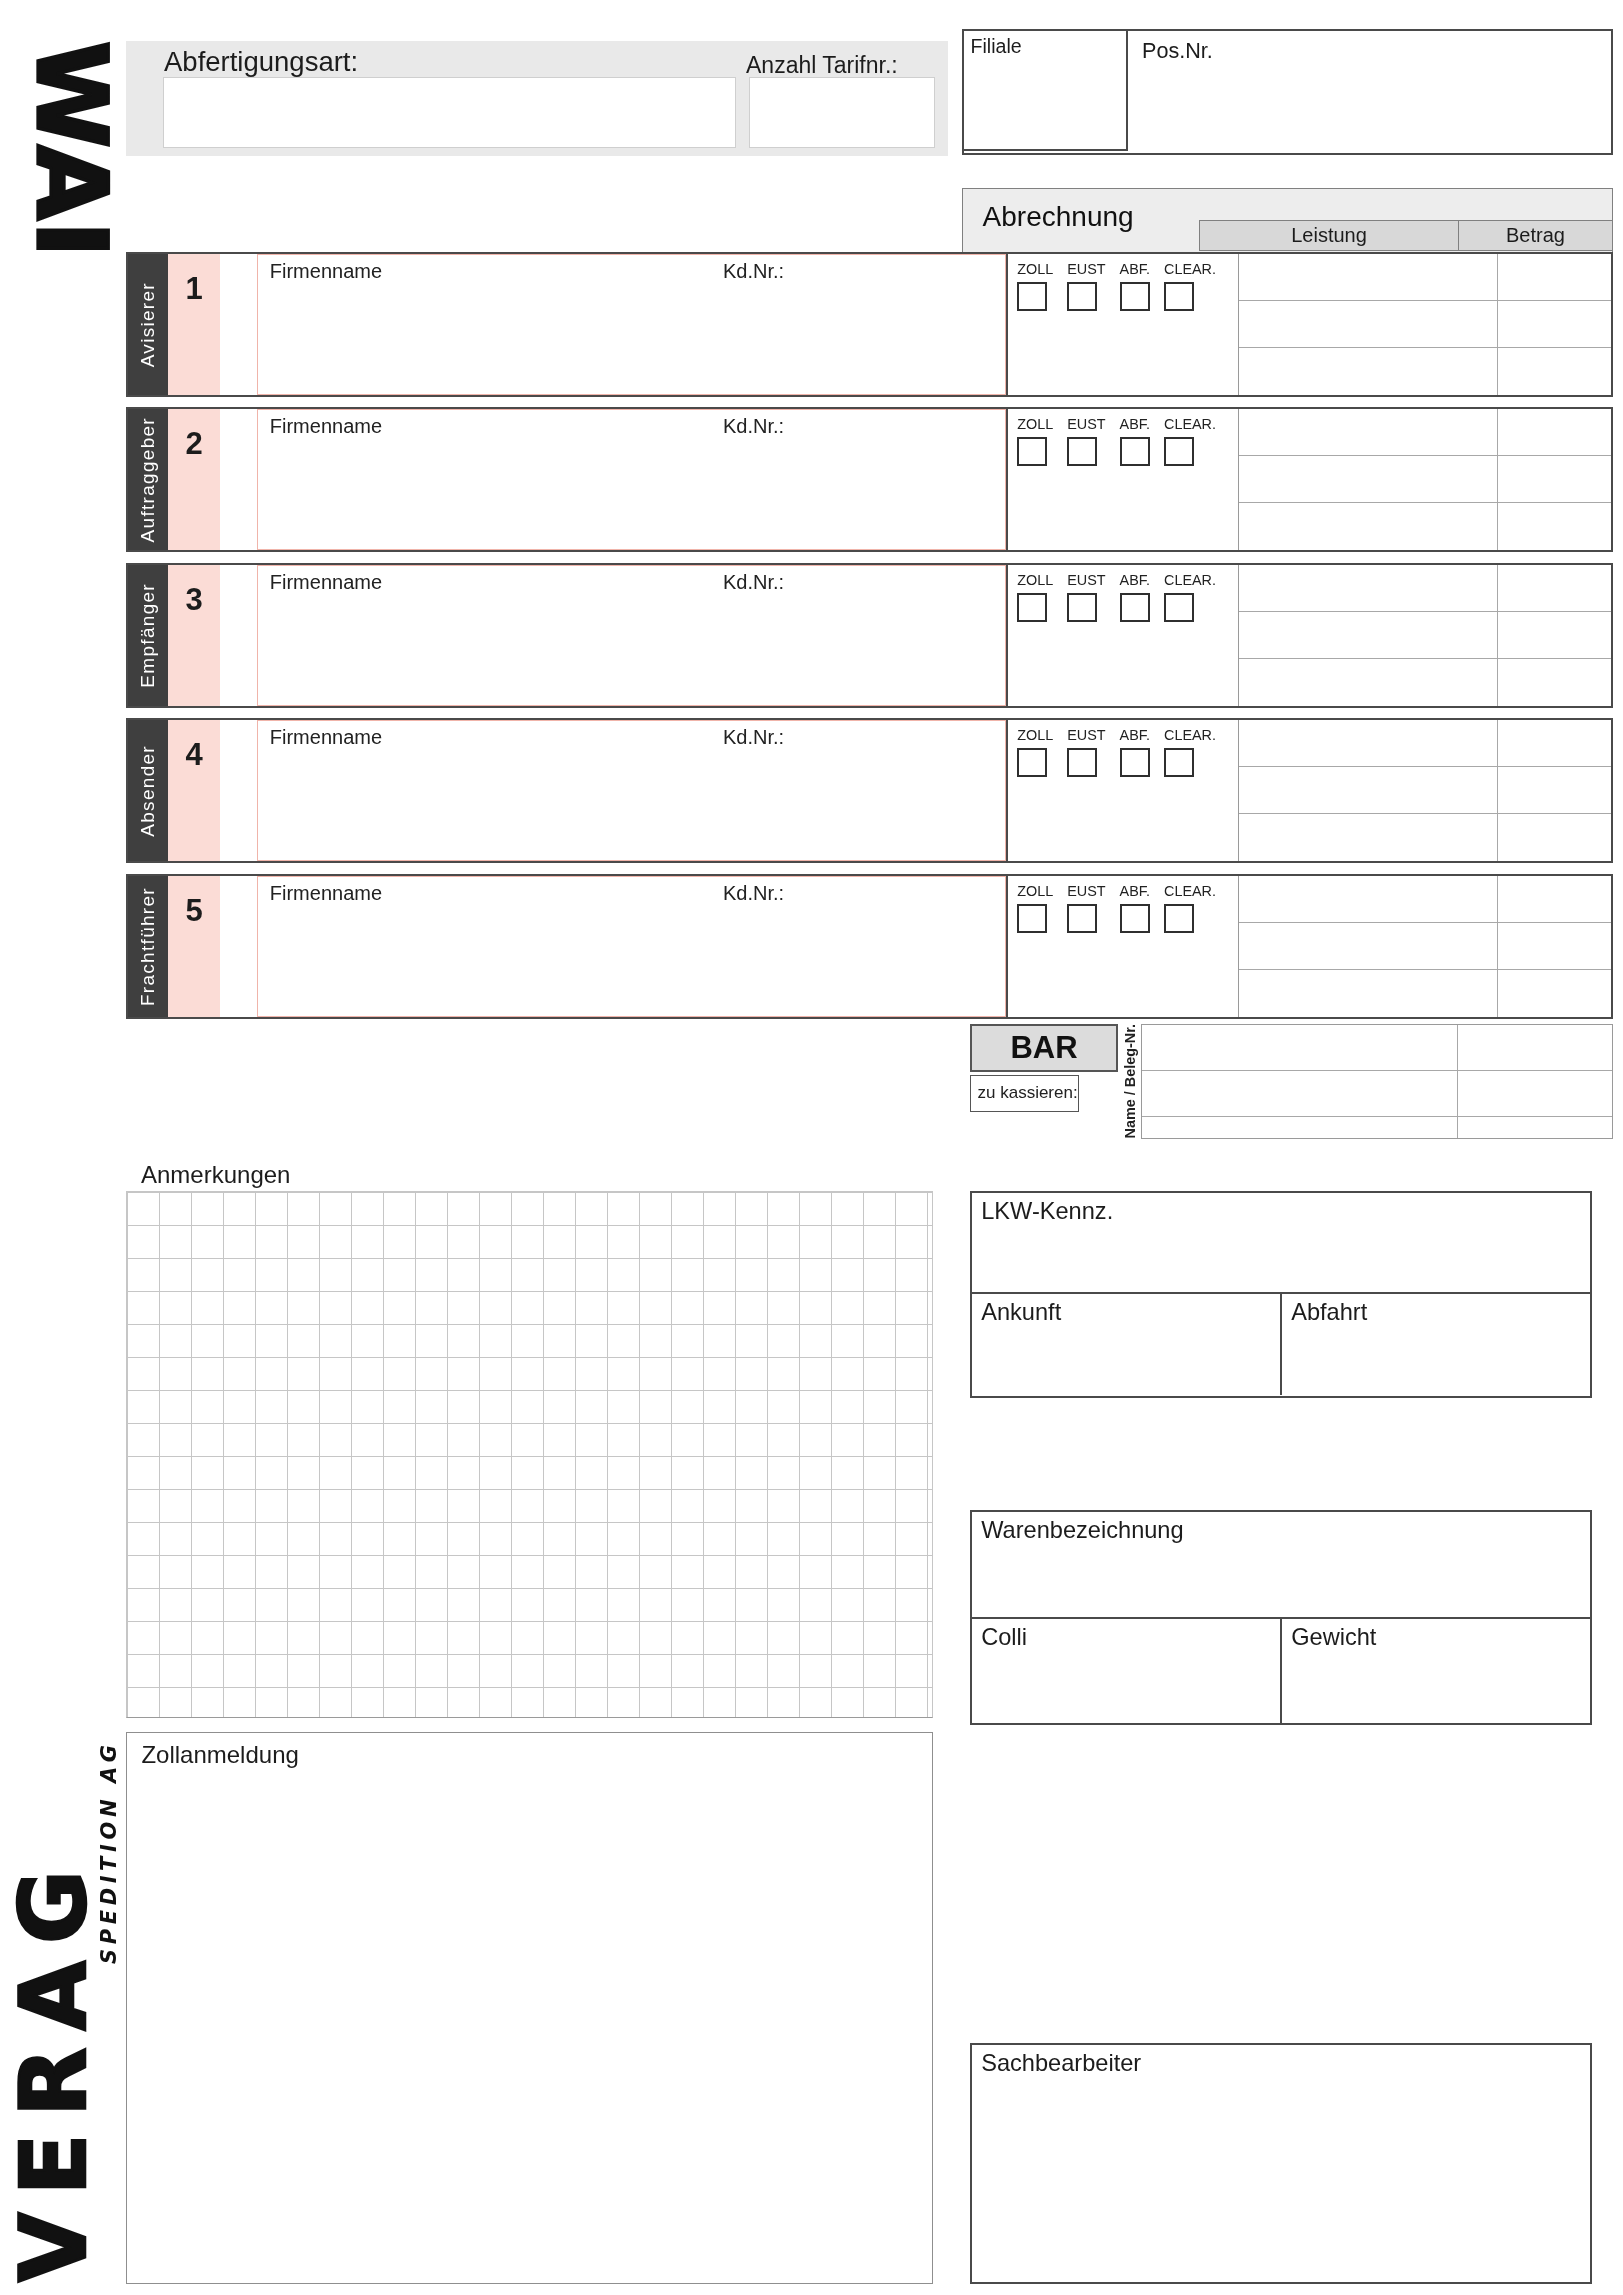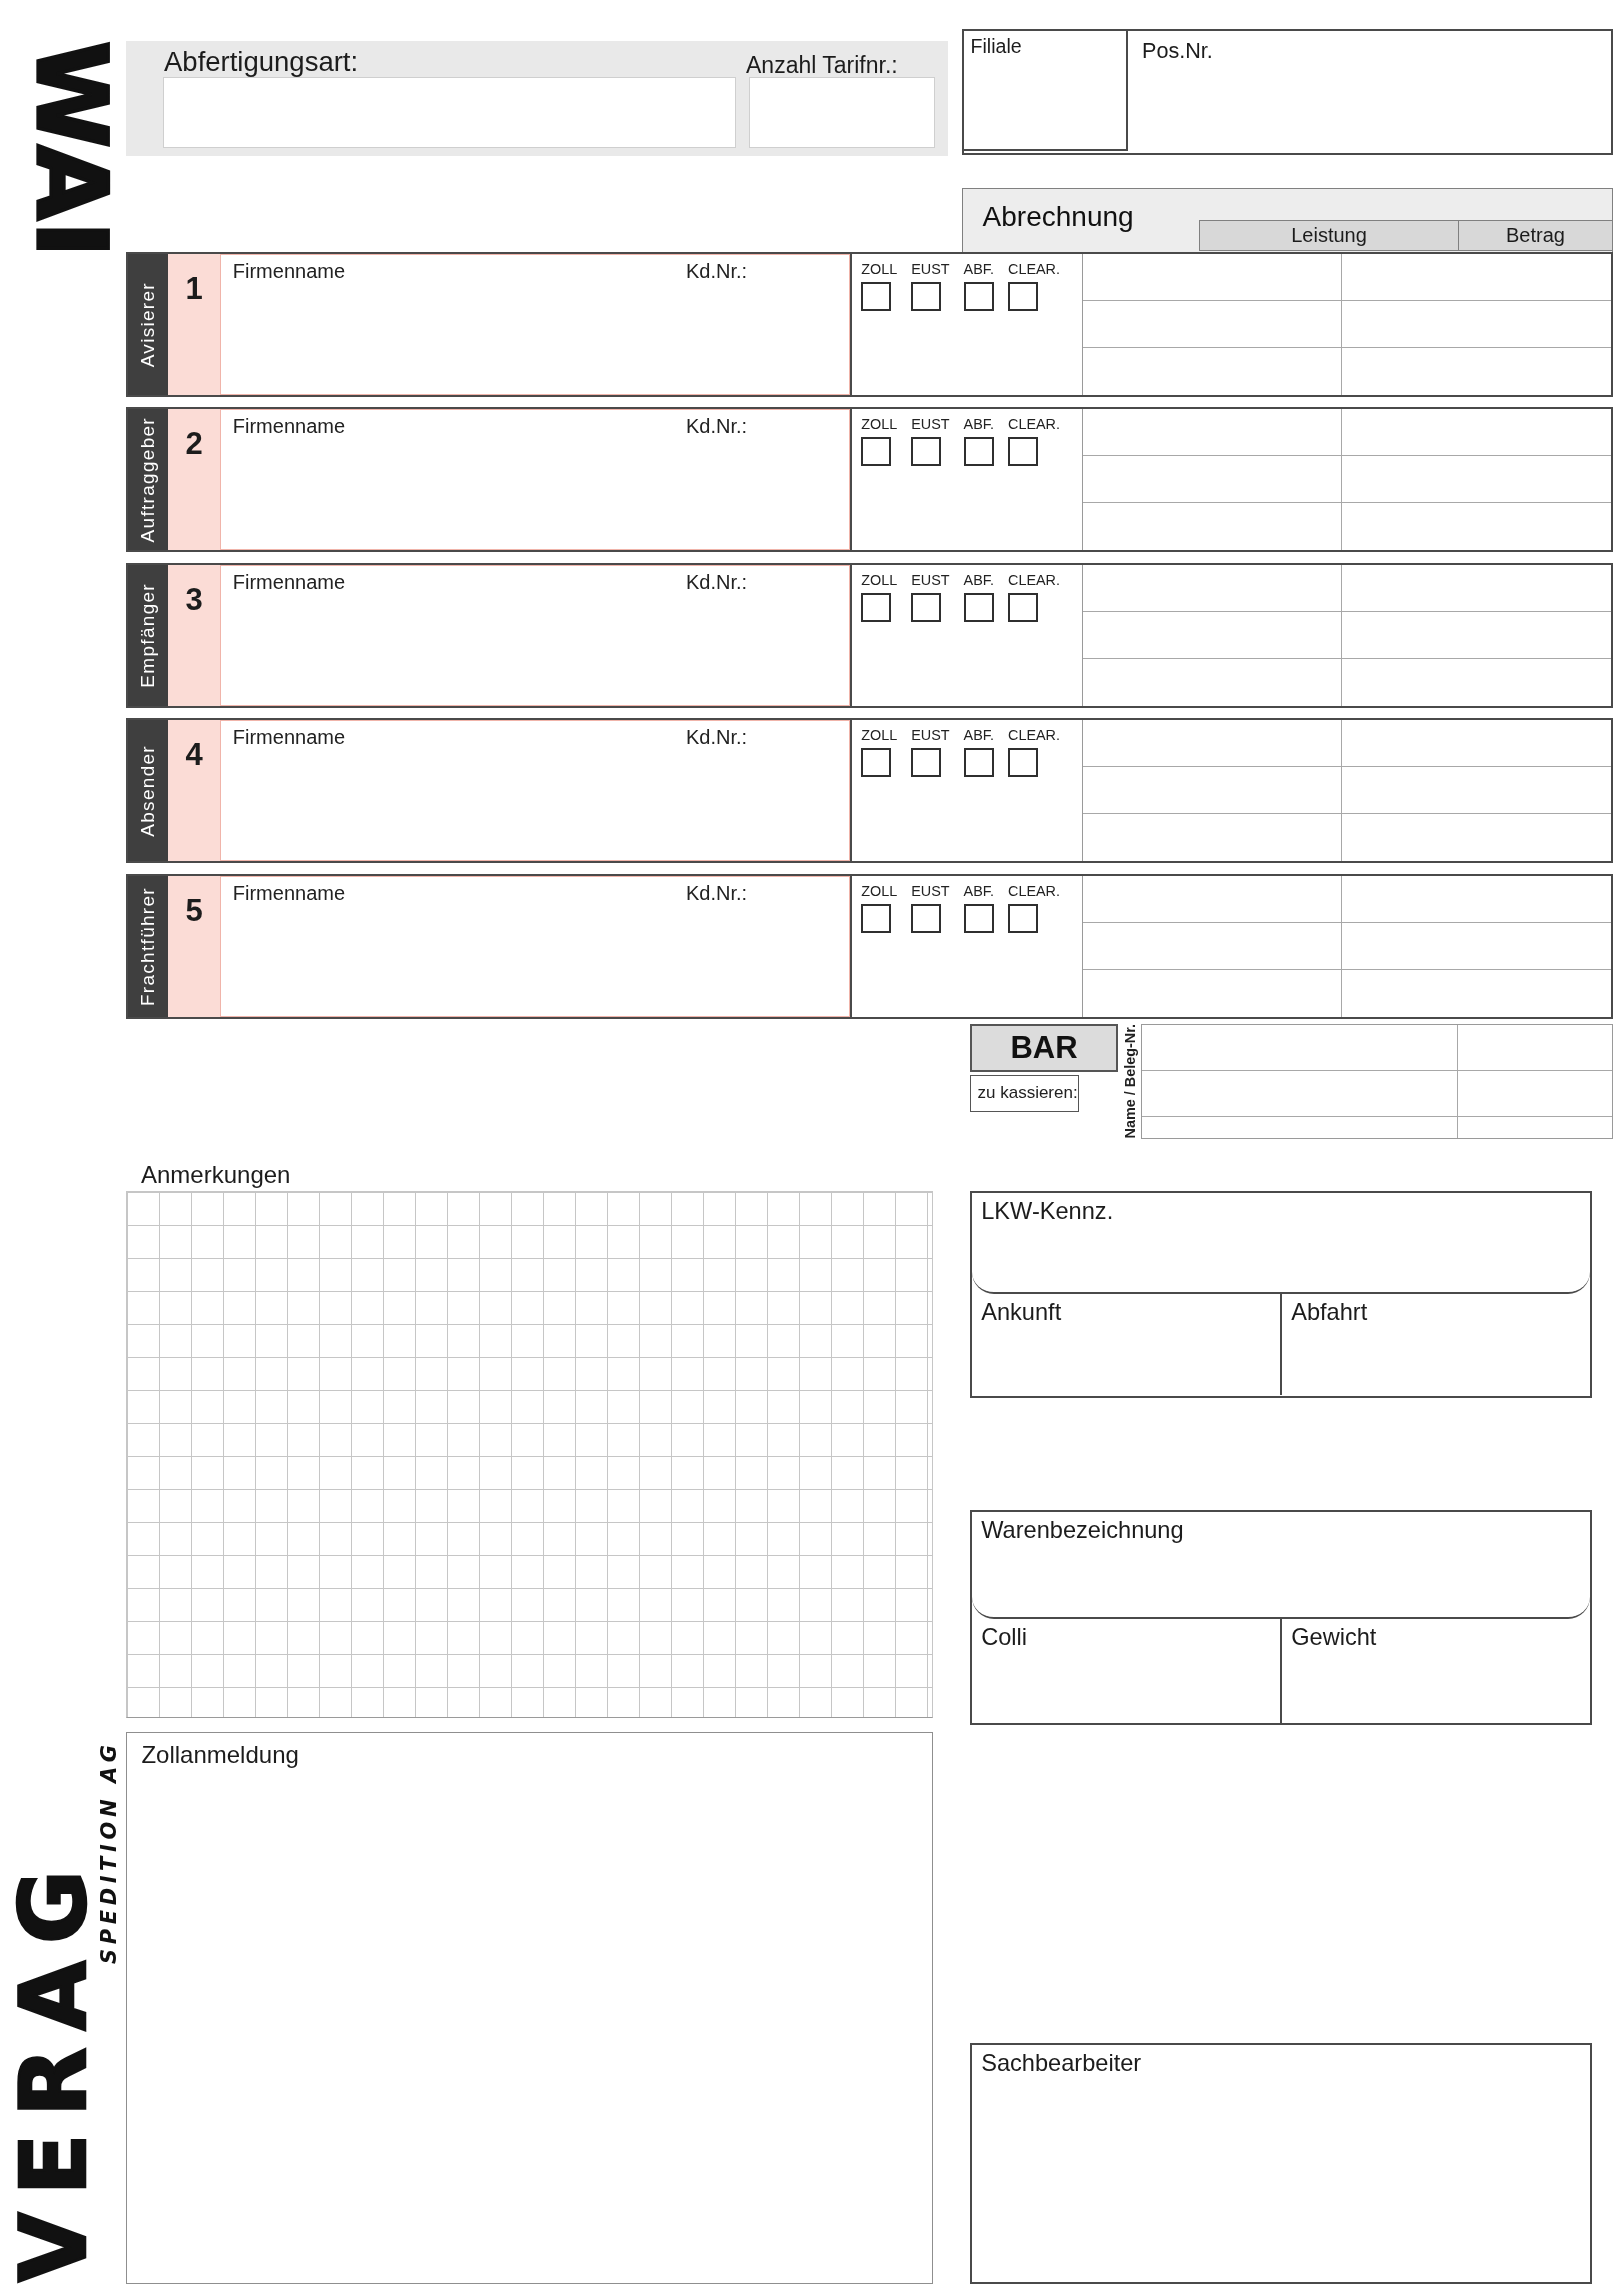--- a/index.html
+++ b/index.html
@@ -47,21 +47,21 @@
                display:flex; align-items:center; justify-content:center; font-size:20px; color:#1c1c1c; }
   .cell-leistung { left:236px; width:260px; }
   .cell-betrag  { left:495px; width:155px; }
 
   
   .band { position:absolute; left:126px; width:1487px; height:145px; border:2px solid #4a4a4a; background:#fff; display:flex; }
   .role-bar { width:40px; background:#3f3f3f; display:flex; align-items:center; justify-content:center; }
   .role-text { writing-mode:vertical-rl; transform:rotate(180deg); color:#fff; font-size:19px; letter-spacing:1.3px; white-space:nowrap; }
   .num-stripe { width:52px; background:#fbdcd6; position:relative; }
   .num-stripe .num { position:absolute; left:0; right:0; top:17px; text-align:center; font-size:31px; font-weight:700; color:#1c1c1c; }
-  .firm-area { width:630px; position:relative; background:#fff; border:1.3px solid #f0b4aa; }
+  .firm-area { width:749px; position:relative; background:#fff; border:1.3px solid #f0b4aa;margin-left:37px; }
   .firm-label { position:absolute; left:11.8px; top:5.2px; font-size:20px; color:#222; }
   .kdnr-label { position:absolute; left:465px; top:5.2px; font-size:20px; color:#222; }
   .check-area { width:232px; border-left:2px solid #4a4a4a; display:flex; justify-content:space-between;
                 padding:6.5px 22px 0 9.2px; background:#fff; }
   .check-col { display:flex; flex-direction:column; align-items:flex-start; gap:5.9px; }
   .check-label { font-size:14.4px; color:#222; white-space:nowrap; }
   .checkbox { width:30px; height:29px; border:2px solid #2f2f2f; background:#fff; }
   .band-grid { flex:1; position:relative; border-left:1.3px solid #9a9a9a; background:#fff; }
   .grid-row { height:47px; border-bottom:1.3px solid #a8a8a8; }
   .grid-row.last { border-bottom:none; }
@@ -84,21 +84,21 @@
   .anmerk-grid { position:absolute; left:126px; top:1191px; width:807px; height:527px;
     background-image:
       linear-gradient(to right, #c6c6c6 0.7px, transparent 0.7px),
       linear-gradient(to bottom, #c6c6c6 0.7px, transparent 0.7px);
     background-size:32px 33px;
     border-right:0.7px solid #c6c6c6; border-bottom:1.3px solid #9a9a9a; border-top:0.7px solid #c6c6c6; border-left:0.7px solid #c6c6c6;
   }
 
   
   .info-box { position:absolute; left:970px; width:622px; border:2px solid #4a4a4a; background:#fff; }
-  .info-row { position:relative;border-radius:22px; }
+  .info-row { position:relative; }
   .info-row .lbl, .split-cell .lbl { position:absolute; left:9.2px; top:5.2px; font-size:23.6px; color:#1c1c1c; }
   .row-split { display:flex; }
   .split-cell { position:relative; flex:none; }
   .bb { border-bottom:2px solid #4a4a4a; }
   .br { border-right:2px solid #4a4a4a; }
 
   
   .zoll-box { position:absolute; left:126px; top:1732px; width:807px; height:552px; border:1.3px solid #8f8f8f; background:#fff; }
   .zoll-box .lbl { position:absolute; left:14.4px; top:7.9px; font-size:24px; color:#1c1c1c; }
 </style>

